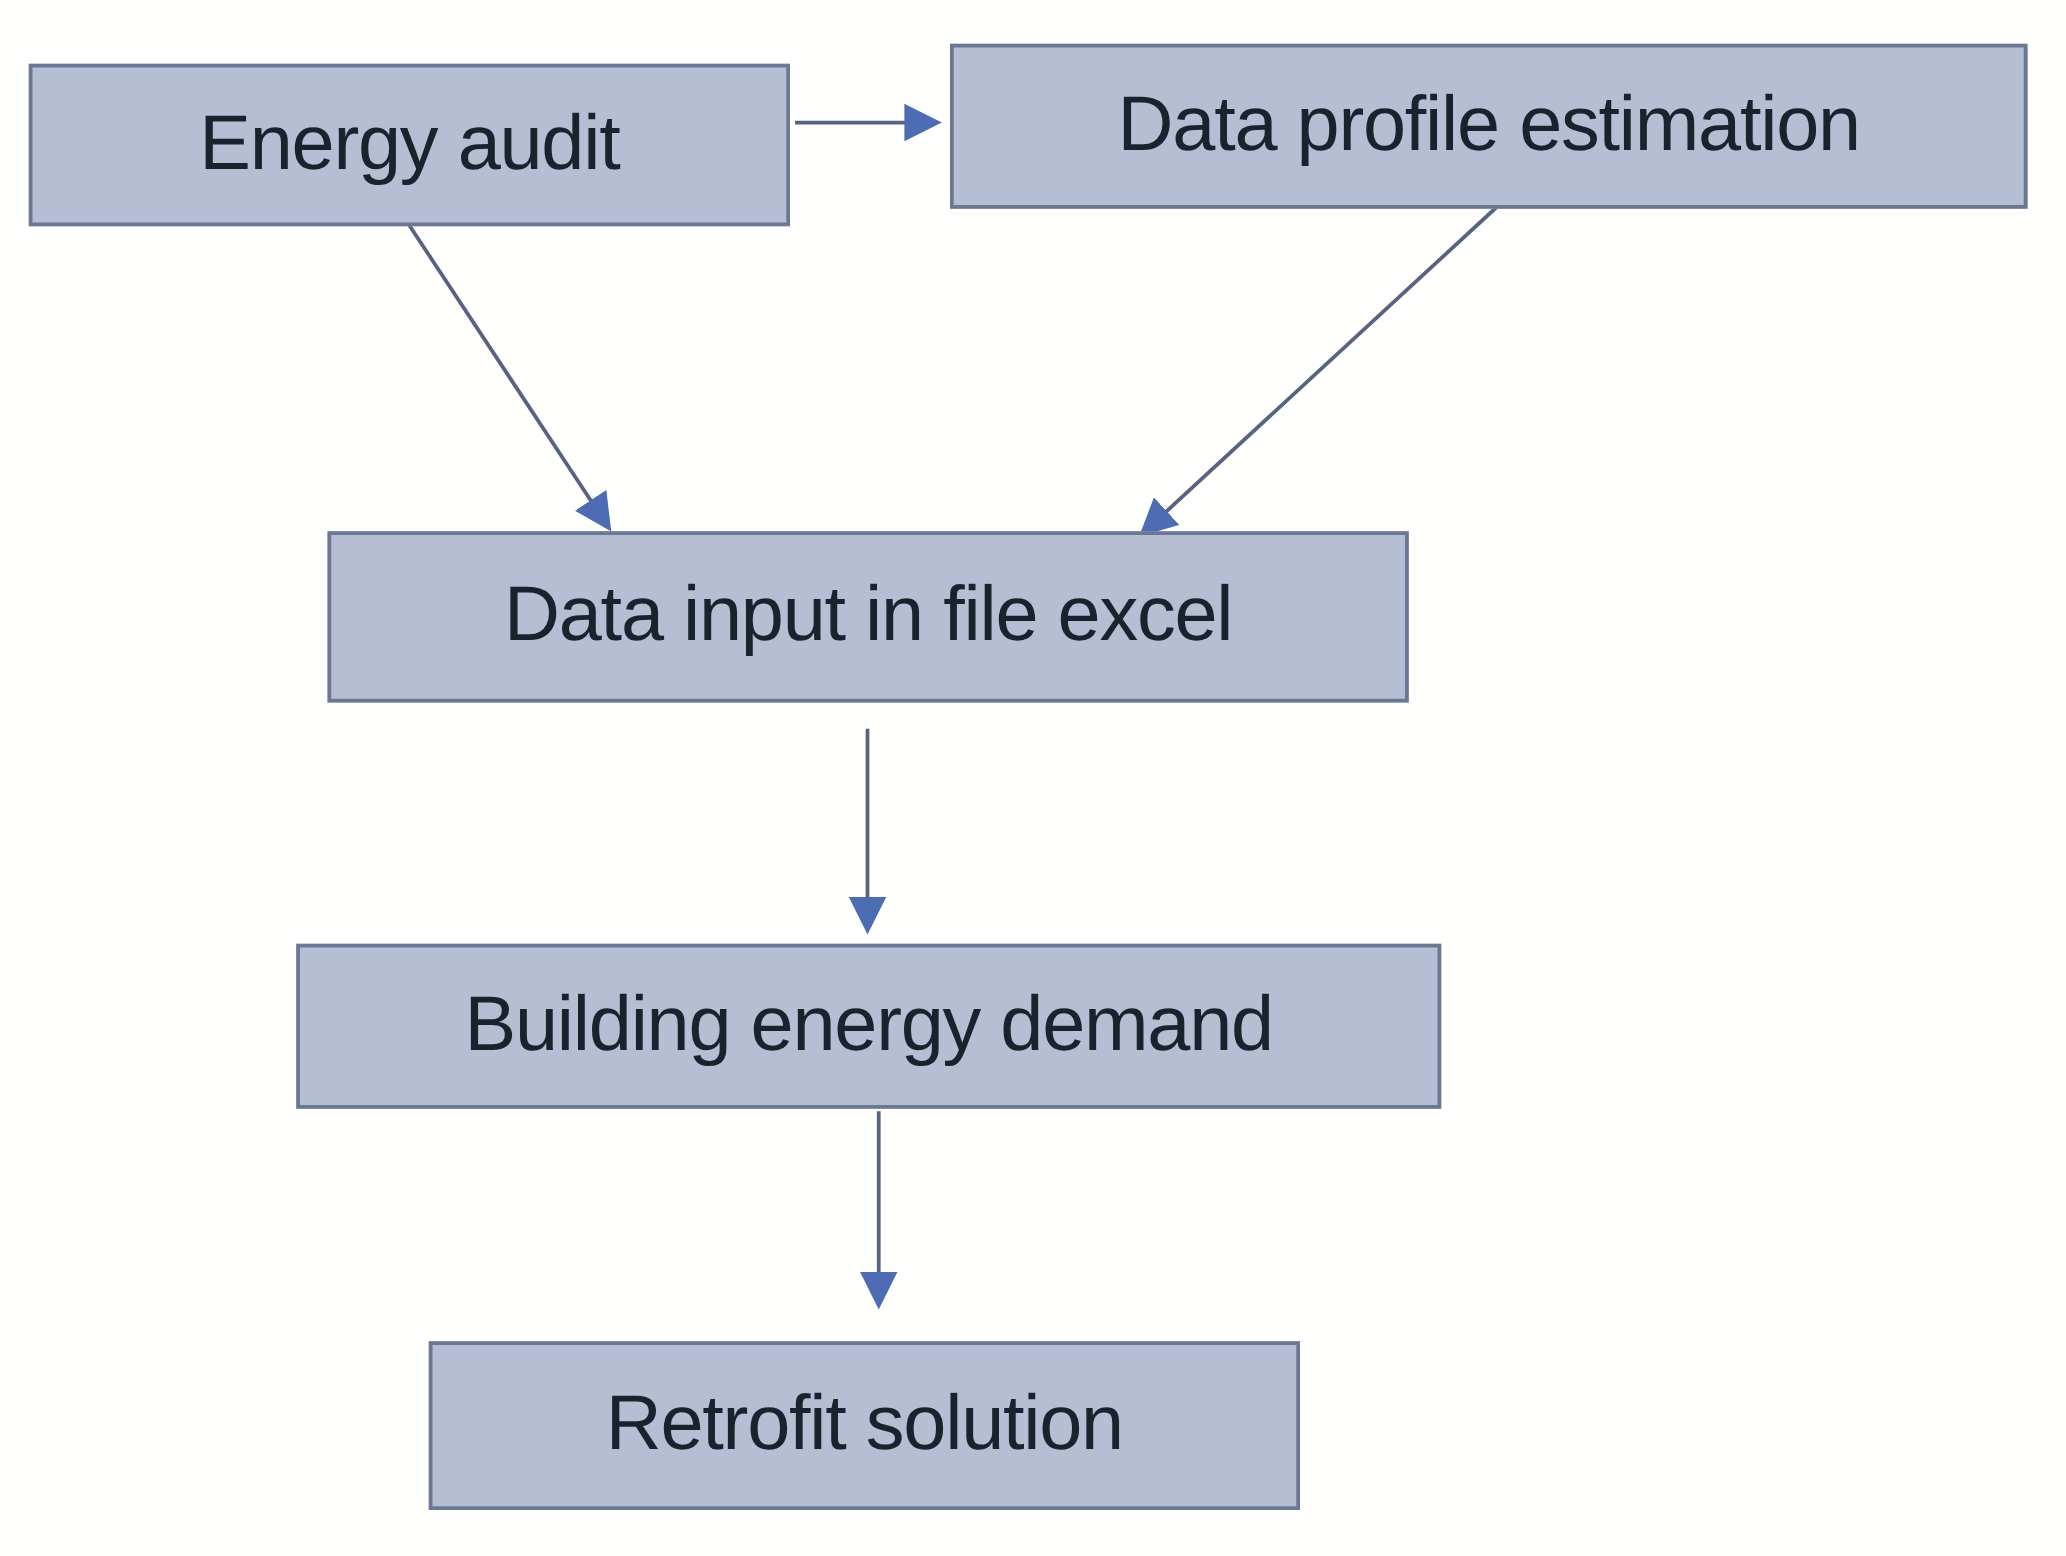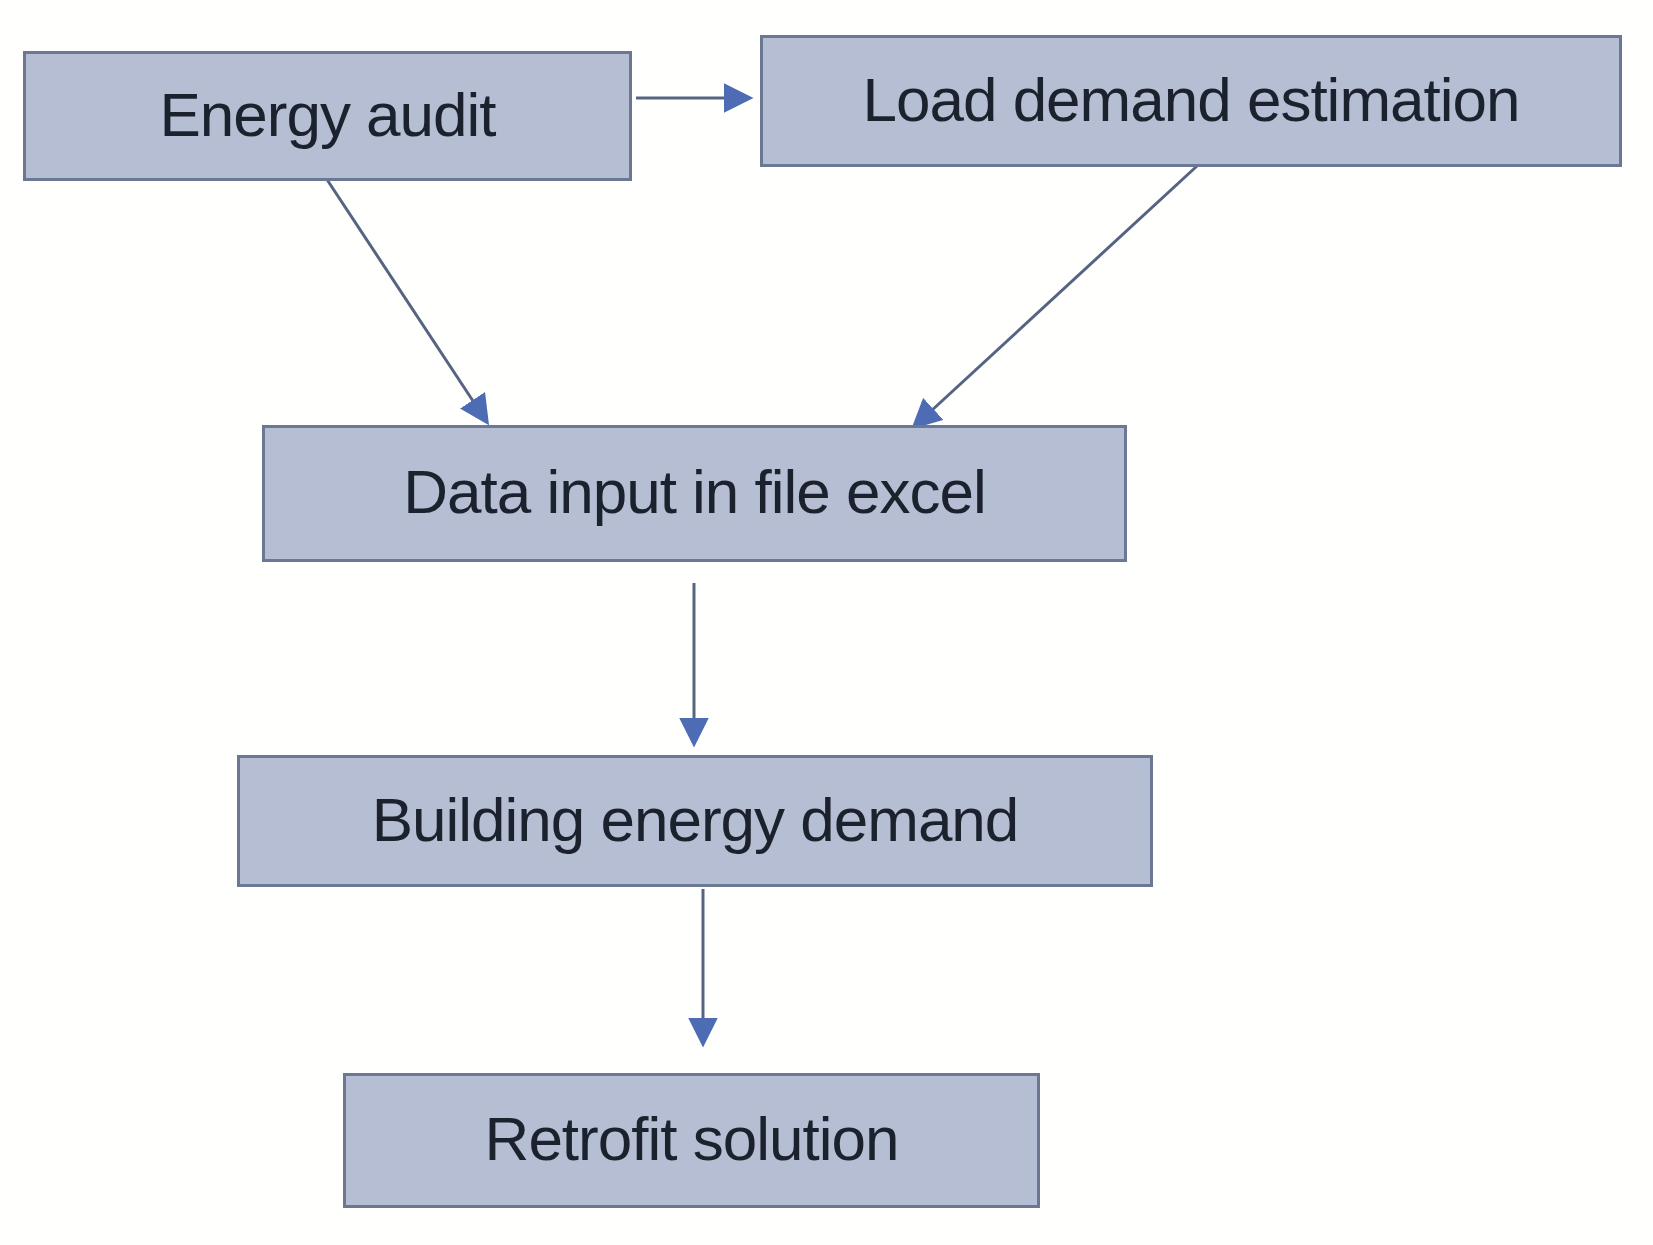--- a/index.html
+++ b/index.html
@@ -71,21 +71,21 @@
     <line class="edge-line" x1="694" y1="583" x2="694" y2="722" marker-end="url(#arrowhead)"></line>
 
     <line class="edge-line" x1="703" y1="889" x2="703" y2="1022" marker-end="url(#arrowhead)"></line>
   </svg>
 
   <div class="node" id="node-energy-audit">
     <span>Energy audit</span>
   </div>
 
   <div class="node" id="node-load-profile">
-    <span>Load demand estimation</span>
+    <span>Data profile estimation</span>
   </div>
 
   <div class="node" id="node-data-input">
     <span>Data input in file excel</span>
   </div>
 
   <div class="node" id="node-building-energy">
     <span>Building energy demand</span>
   </div>
 

